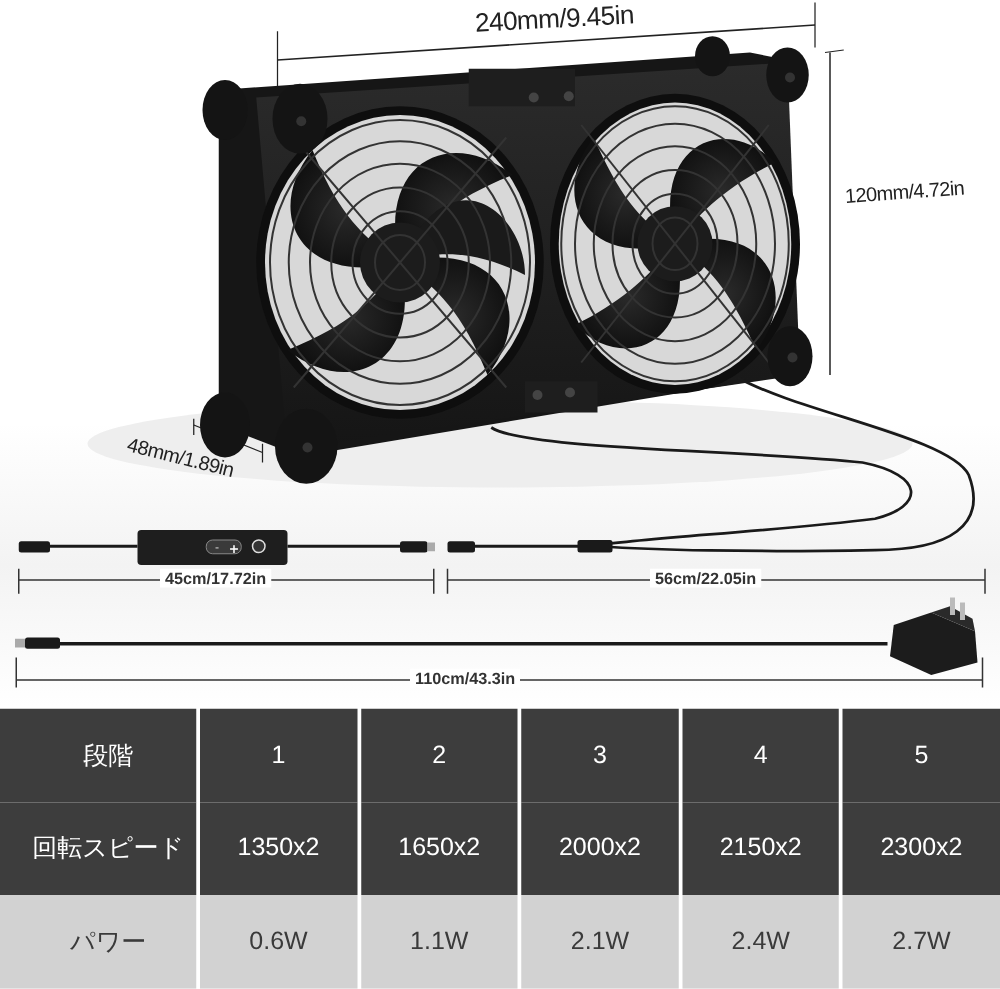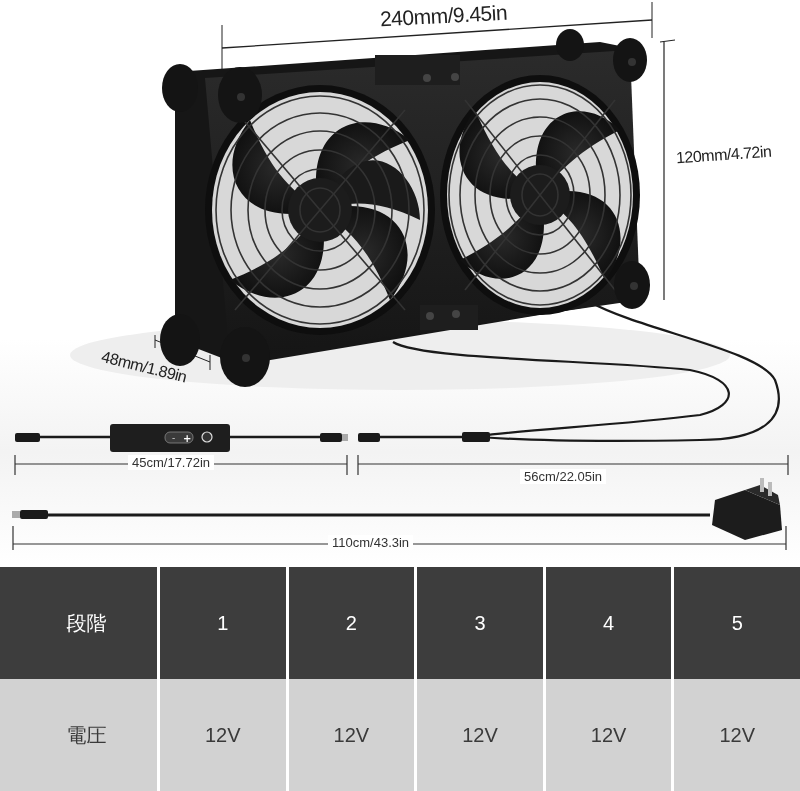--- a/index.html
+++ b/index.html
@@ -7,23 +7,23 @@
   body { position: relative; font-family: "DejaVu Sans", "Liberation Sans", sans-serif; }
 
   .product-area { position: absolute; left: 0; top: 0; width: 800px; height: 565px;
     background: linear-gradient(180deg, #ffffff 0%, #ffffff 60%, #f3f3f3 80%, #ffffff 100%); }
   .product-area svg { position: absolute; left: 0; top: 0; }
 
   .dim-label { position: absolute; color: #222; font-family: "Liberation Sans Narrow", "Liberation Sans", sans-serif; }
   .dim-top { left: 380px; top: 4px; font-size: 21px; transform: rotate(-3deg); letter-spacing: -0.5px; }
   .dim-right { left: 676px; top: 146px; font-size: 16px; transform: rotate(-4deg); letter-spacing: -0.5px; }
   .dim-depth { left: 104px; top: 348px; font-size: 16px; transform: rotate(14deg); transform-origin: left top; letter-spacing: -0.5px; }
-  .cable-label { position: absolute; font-weight: normal; font-size: 13px; color: #333; background: #fff; padding: 0 4px; font-family: "Liberation Sans", sans-serif; }
+  .cable-label { position: absolute; font-weight: bold; font-size: 13px; color: #333; background: #fff; padding: 0 4px; font-family: "Liberation Sans", sans-serif; }
   .cl-45 { left: 128px; top: 455px; }
-  .cl-56 { left: 520px; top: 469px; }
+  .cl-56 { left: 520px; top: 455px; }
   .cl-110 { left: 328px; top: 535px; }
 
   .spec-table { position: absolute; left: 0; top: 567px; width: 800px; height: 224px; border-collapse: separate; border-spacing: 3px 0; table-layout: fixed; margin-left: -3px; width: 806px; }
   .spec-table td { height: 37.3px; text-align: center; vertical-align: middle; font-family: "Liberation Sans", sans-serif; white-space: nowrap; overflow: hidden; }
   .row-dark td { background: #3d3d3d; color: #ffffff; font-size: 20px; }
   .row-light td { background: #d2d2d2; color: #3a3a3a; font-size: 20px; }
   .spec-table td.head { font-size: 20px; font-family: "DejaVu Sans", sans-serif; padding-left: 16px; }
   .row-light td.head { color: #3a3a3a; }
   .col-head { width: 157px; }
 </style>
@@ -196,22 +196,30 @@
   </colgroup>
   <tbody>
       <tr class="row-dark">
     <td class="head">段階</td>
     <td>1</td>
     <td>2</td>
     <td>3</td>
     <td>4</td>
     <td>5</td>
   </tr>
+  <tr class="row-dark">
+    <td class="head">回転スピード</td>
+    <td>1350x2</td>
+    <td>1650x2</td>
+    <td>2000x2</td>
+    <td>2150x2</td>
+    <td>2300x2</td>
+  </tr>
   <tr class="row-light">
-    <td class="head">電圧</td>
-    <td>12V</td>
-    <td>12V</td>
-    <td>12V</td>
-    <td>12V</td>
-    <td>12V</td>
+    <td class="head">パワー</td>
+    <td>0.6W</td>
+    <td>1.1W</td>
+    <td>2.1W</td>
+    <td>2.4W</td>
+    <td>2.7W</td>
   </tr>
 </tbody>
   </table>
 
 </body></html>

